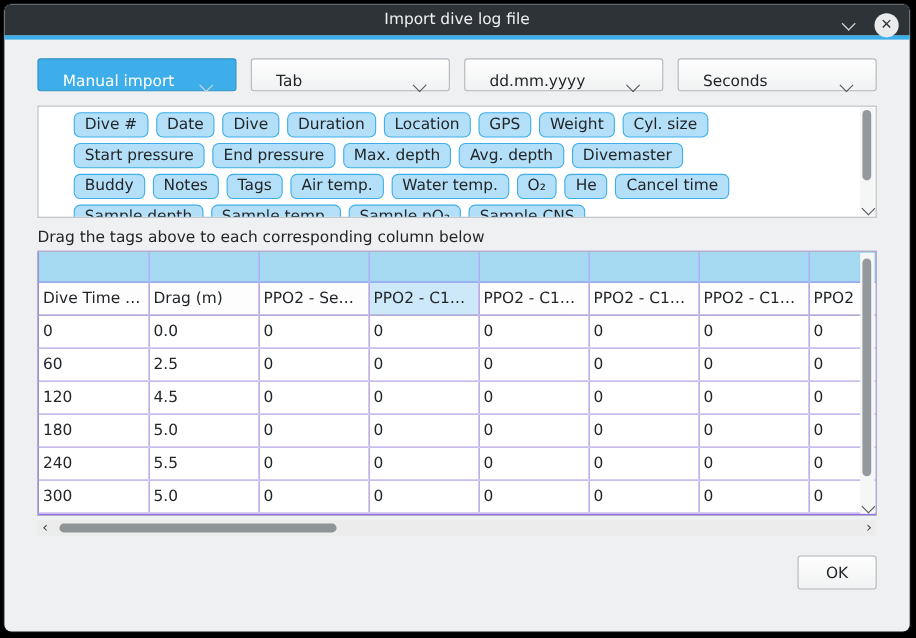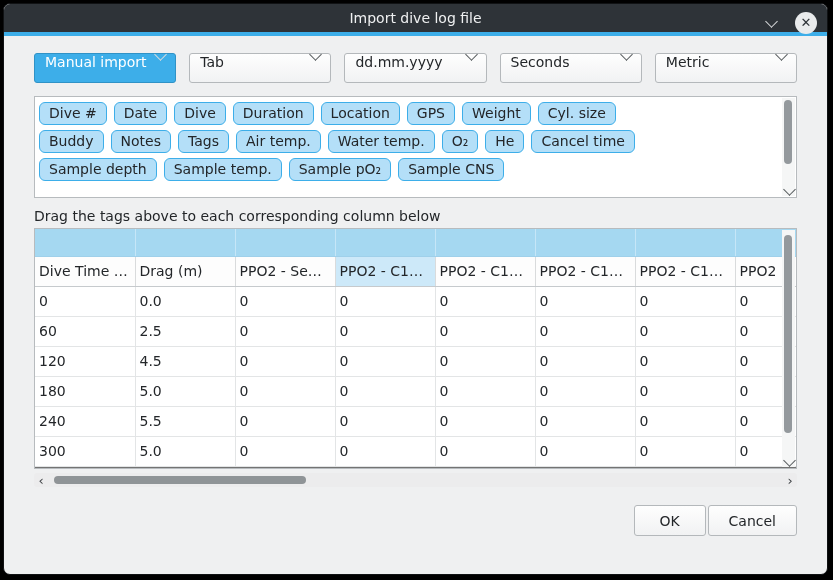--- a/index.html
+++ b/index.html
@@ -14,39 +14,39 @@
   .chev{display:inline-block;width:8px;height:8px;border-right:1.6px solid #54585b;border-bottom:1.6px solid #54585b;
     transform:rotate(45deg);margin-top:-4px;}
   .chev.light{border-color:#d9dbdc;}
   .tb-close{width:22px;height:22px;border-radius:50%;background:#e9ebec;display:flex;align-items:center;
     justify-content:center;cursor:pointer;}
   .tb-close .x{color:#2e3338;font-size:13px;line-height:1;margin-top:-1px;}
   .accent{height:4px;background:#3daee9;}
   
   .toolbar{display:flex;gap:13px;margin:17px 30px 0;}
   .combo{flex:1;height:30px;box-sizing:border-box;border:1px solid #b4b8bb;border-radius:3px;
-    background:linear-gradient(#fefefe,#f1f2f3);display:flex;align-items:flex-start;justify-content:space-between;
-    padding:0 10px;font-size:14px;color:#232629;cursor:pointer;}
+    background:linear-gradient(#fefefe,#f1f2f3);display:flex;align-items:flex-end;justify-content:space-between;
+    padding:0 22px;font-size:14px;color:#232629;cursor:pointer;}
   .combo.primary{background:#3daee9;border-color:#3092c6;color:#fff;}
   .combo .combo-label{overflow:hidden;white-space:nowrap;}
   
   .tag-area{margin:13px 30px 0;height:102px;background:#fff;border:1px solid #b7bbbe;position:relative;
     overflow:hidden;box-sizing:border-box;}
-  .tag-rows{padding:5px 4px;}
+  .tag-rows{padding:5px 4px;margin-left:28px;}
   .tag-row{display:flex;gap:7px;margin-bottom:5px;}
   .tag{display:inline-block;background:#b4dff8;border:1px solid #3daee9;border-radius:6px;
     padding:2px 9px 3px;font-size:14px;color:#232629;white-space:nowrap;cursor:grab;}
   .vscroll{position:absolute;top:1px;right:1px;bottom:1px;width:13px;background:#f5f6f6;}
   .vscroll .handle{position:absolute;left:2px;width:8px;border-radius:4px;background:#94999d;cursor:pointer;}
   .vscroll .down{position:absolute;bottom:2px;left:3px;cursor:pointer;}
   .tag-area .vscroll .handle{top:2px;height:64px;}
   
   .instruction{margin:10px 30px 0;font-size:14px;color:#232629;}
   
-  .table-frame{margin:4px 30px 0;height:241px;background:#737373;border:1px solid #b7bbbe;
+  .table-frame{margin:4px 30px 0;height:241px;background:#8b5cf6;border:1px solid #b7bbbe;
     position:relative;overflow:hidden;box-sizing:border-box;}
   table.grid{border-collapse:collapse;table-layout:fixed;width:800px;font-size:14px;}
   table.grid td{width:100px;box-sizing:border-box;overflow:hidden;white-space:nowrap;padding:0 2px 0 4px;}
   tr.drop-row td{height:27px;background:#a5d8f1;border-right:1px solid #c6e6f7;border-bottom:1px solid #9fd0ea;cursor:pointer;}
   tr.header-row td{height:30px;background:#fdfdfd;border-right:1px solid #d9dbdc;border-bottom:1px solid #c6cacd;color:#232629;}
   tr.header-row td.hl{background:#cde9f9;}
   tr.data-row td{height:30px;background:#fff;border-right:1px solid #e3e5e6;border-bottom:1px solid #e3e5e6;color:#232629;}
   .table-frame .vscroll .handle{top:5px;height:198px;}
   
   .hscroll{margin:4px 30px 0;height:14px;position:relative;background:#ececed;border-radius:3px;}
@@ -90,37 +90,40 @@
       <i class="chev"></i>
     </div>
     <div class="combo">
       <span class="combo-label">dd.mm.yyyy</span>
       <i class="chev"></i>
     </div>
     <div class="combo">
       <span class="combo-label">Seconds</span>
       <i class="chev"></i>
     </div>
-    <div class="combo">
-      <span class="combo-label">Metric</span>
-      <i class="chev"></i>
-    </div>
   </div>
 
   <div class="tag-area">
     <div class="tag-rows">
         <div class="tag-row">
           <span class="tag">Dive #</span>
           <span class="tag">Date</span>
           <span class="tag">Dive</span>
           <span class="tag">Duration</span>
           <span class="tag">Location</span>
           <span class="tag">GPS</span>
           <span class="tag">Weight</span>
           <span class="tag">Cyl. size</span>
+        </div>
+        <div class="tag-row">
+          <span class="tag">Start pressure</span>
+          <span class="tag">End pressure</span>
+          <span class="tag">Max. depth</span>
+          <span class="tag">Avg. depth</span>
+          <span class="tag">Divemaster</span>
         </div>
         <div class="tag-row">
           <span class="tag">Buddy</span>
           <span class="tag">Notes</span>
           <span class="tag">Tags</span>
           <span class="tag">Air temp.</span>
           <span class="tag">Water temp.</span>
           <span class="tag">O₂</span>
           <span class="tag">He</span>
           <span class="tag">Cancel time</span>
@@ -232,16 +235,15 @@
   </div>
 
   <div class="hscroll">
     <span class="harrow left">‹</span>
     <div class="hhandle"></div>
     <span class="harrow right">›</span>
   </div>
 
   <div class="footer">
     <button class="btn">OK</button>
-    <button class="btn">Cancel</button>
   </div>
 
 </div>
 
 </body></html>

